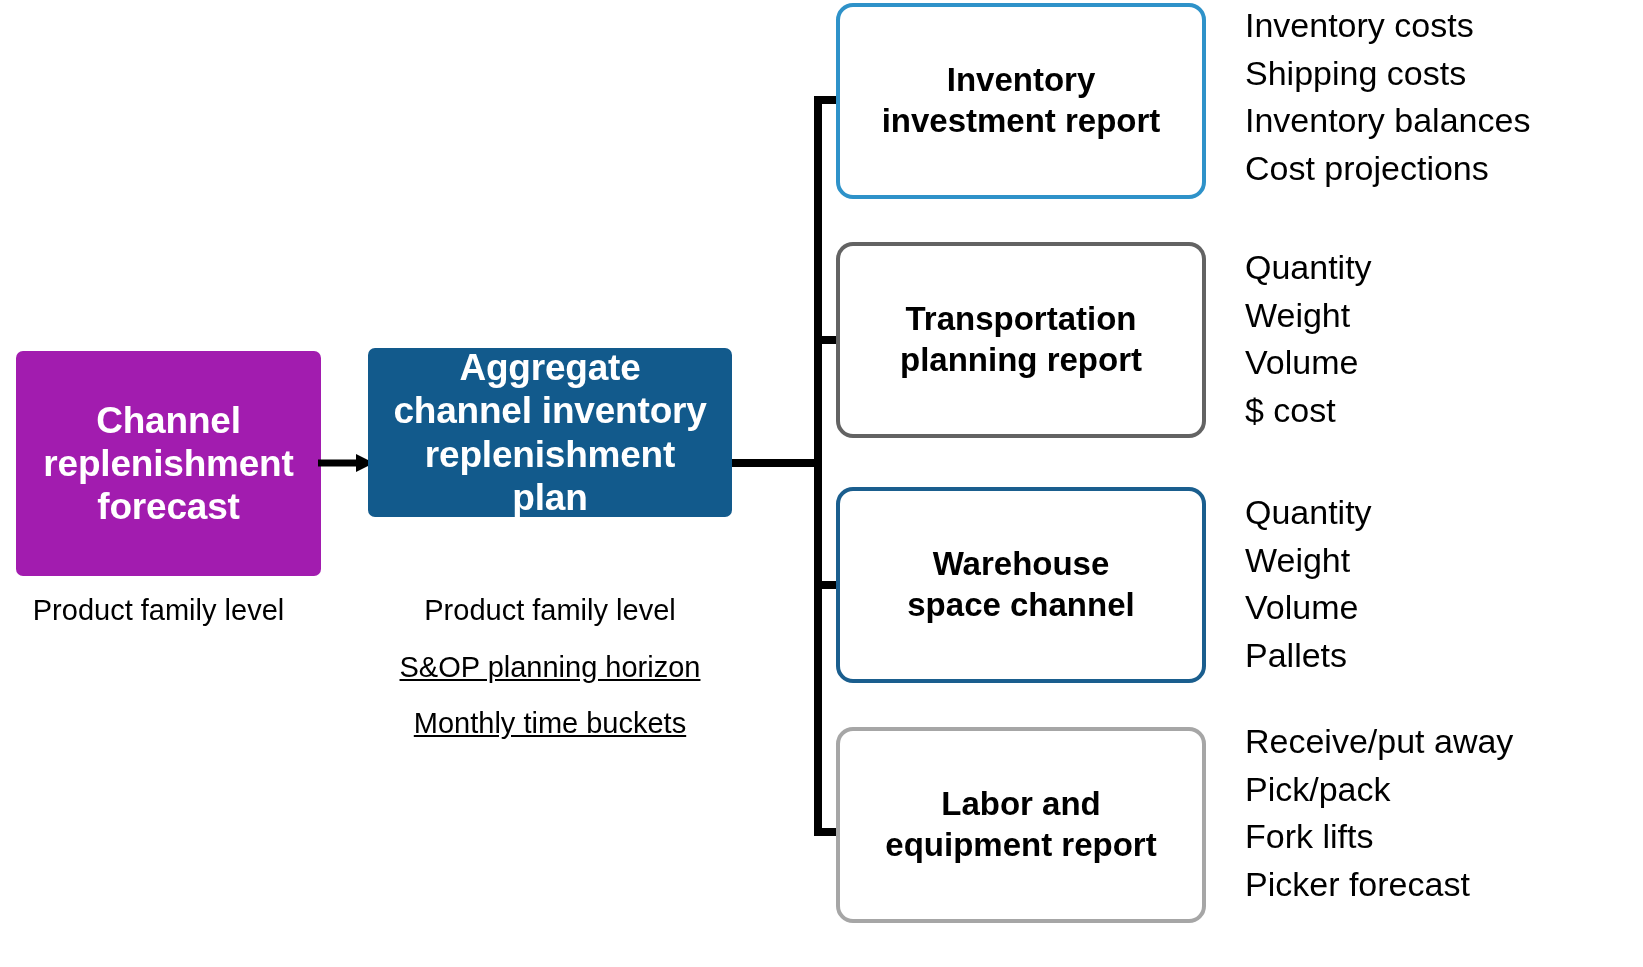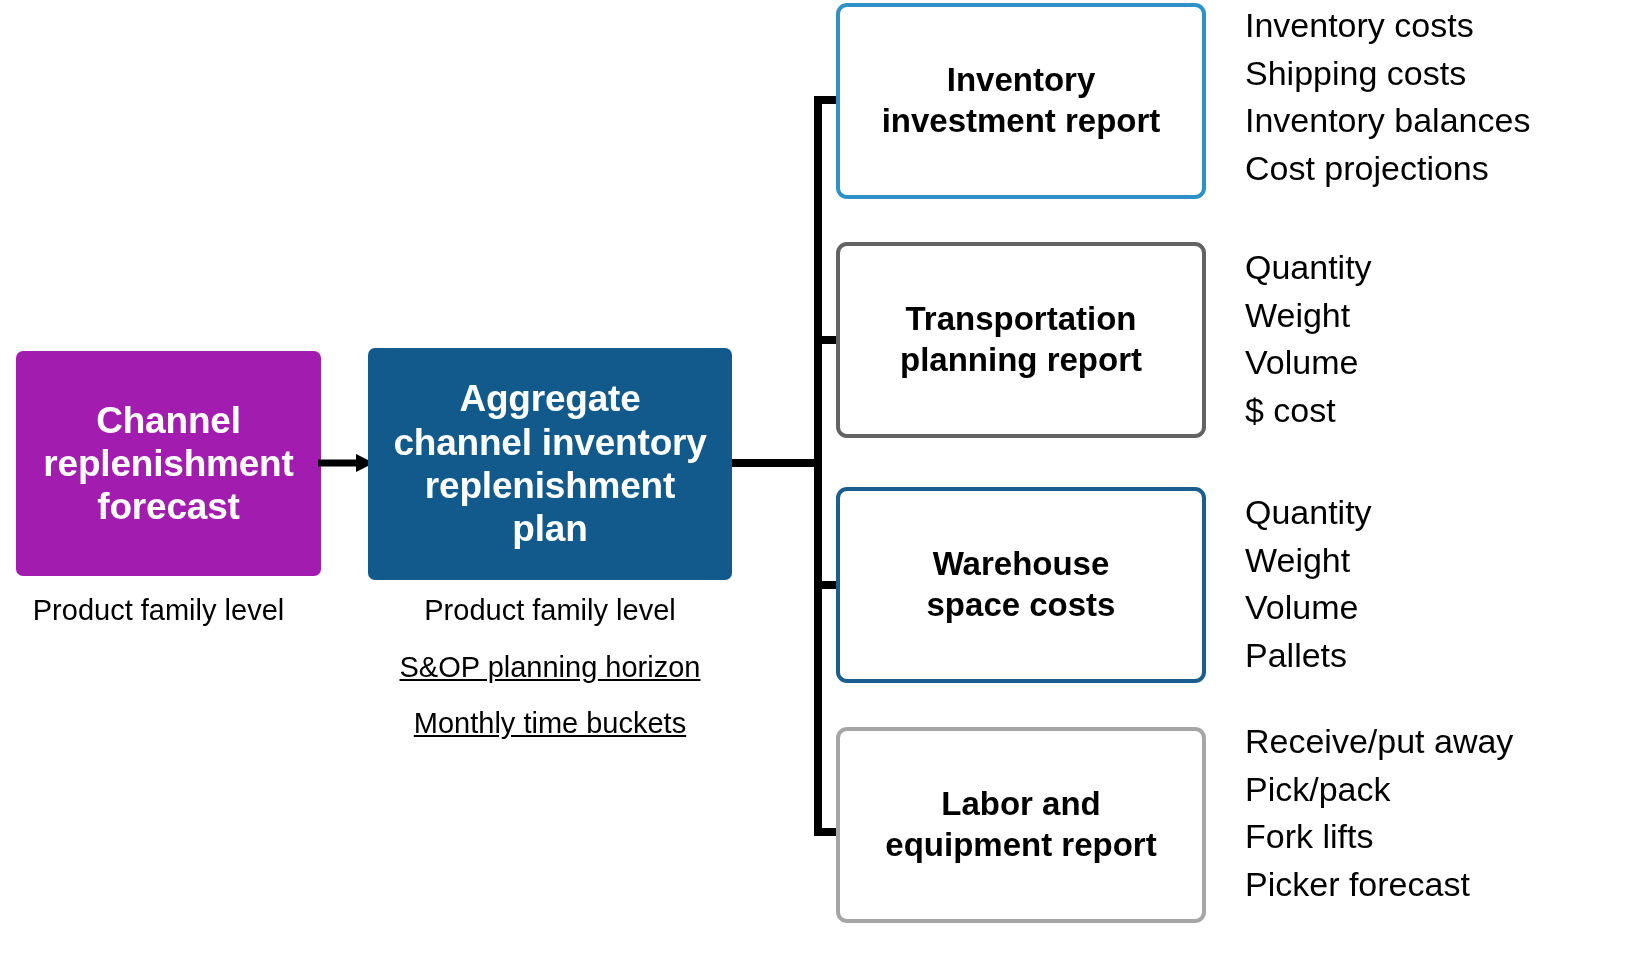--- a/index.html
+++ b/index.html
@@ -38,21 +38,21 @@
     top: 351px;
     width: 305px;
     height: 225px;
     font-size: 37px;
     padding: 0 8px;
   }
   #proc-plan {
     left: 368px;
     top: 348px;
     width: 364px;
-    height: 232px;
+    height: 169px;
     font-size: 37px;
     padding: 0 6px;
   }
 
   
   .caption-stack {
     position: absolute;
     text-align: center;
     font-size: 29px;
     line-height: 1.26;
@@ -94,21 +94,21 @@
   
   .report-box {
     position: absolute;
     box-sizing: border-box;
     left: 836px;
     width: 370px;
     height: 196px;
     background: #ffffff;
     border-style: solid;
     border-width: 4px;
-    border-radius: 11px;
+    border-radius: 17px;
     display: flex;
     align-items: center;
     justify-content: center;
     text-align: center;
     font-size: 33px;
     font-weight: bold;
     line-height: 1.23;
     color: #000000;
   }
   #report-box-0 { top: 3px; }
@@ -208,21 +208,21 @@
   <div class="attr-list" id="attr-list-1">
     <div>Quantity</div>
     <div>Weight</div>
     <div>Volume</div>
     <div>$ cost</div>
   </div>
 
   <div class="report-box" id="report-box-2" style="border-color:#1A5E8E;">
     <div>
       <div>Warehouse</div>
-      <div>space costs</div>
+      <div>space channel</div>
     </div>
   </div>
   <div class="attr-list" id="attr-list-2">
     <div>Quantity</div>
     <div>Weight</div>
     <div>Volume</div>
     <div>Pallets</div>
   </div>
 
   <div class="report-box" id="report-box-3" style="border-color:#A6A6A6;">

